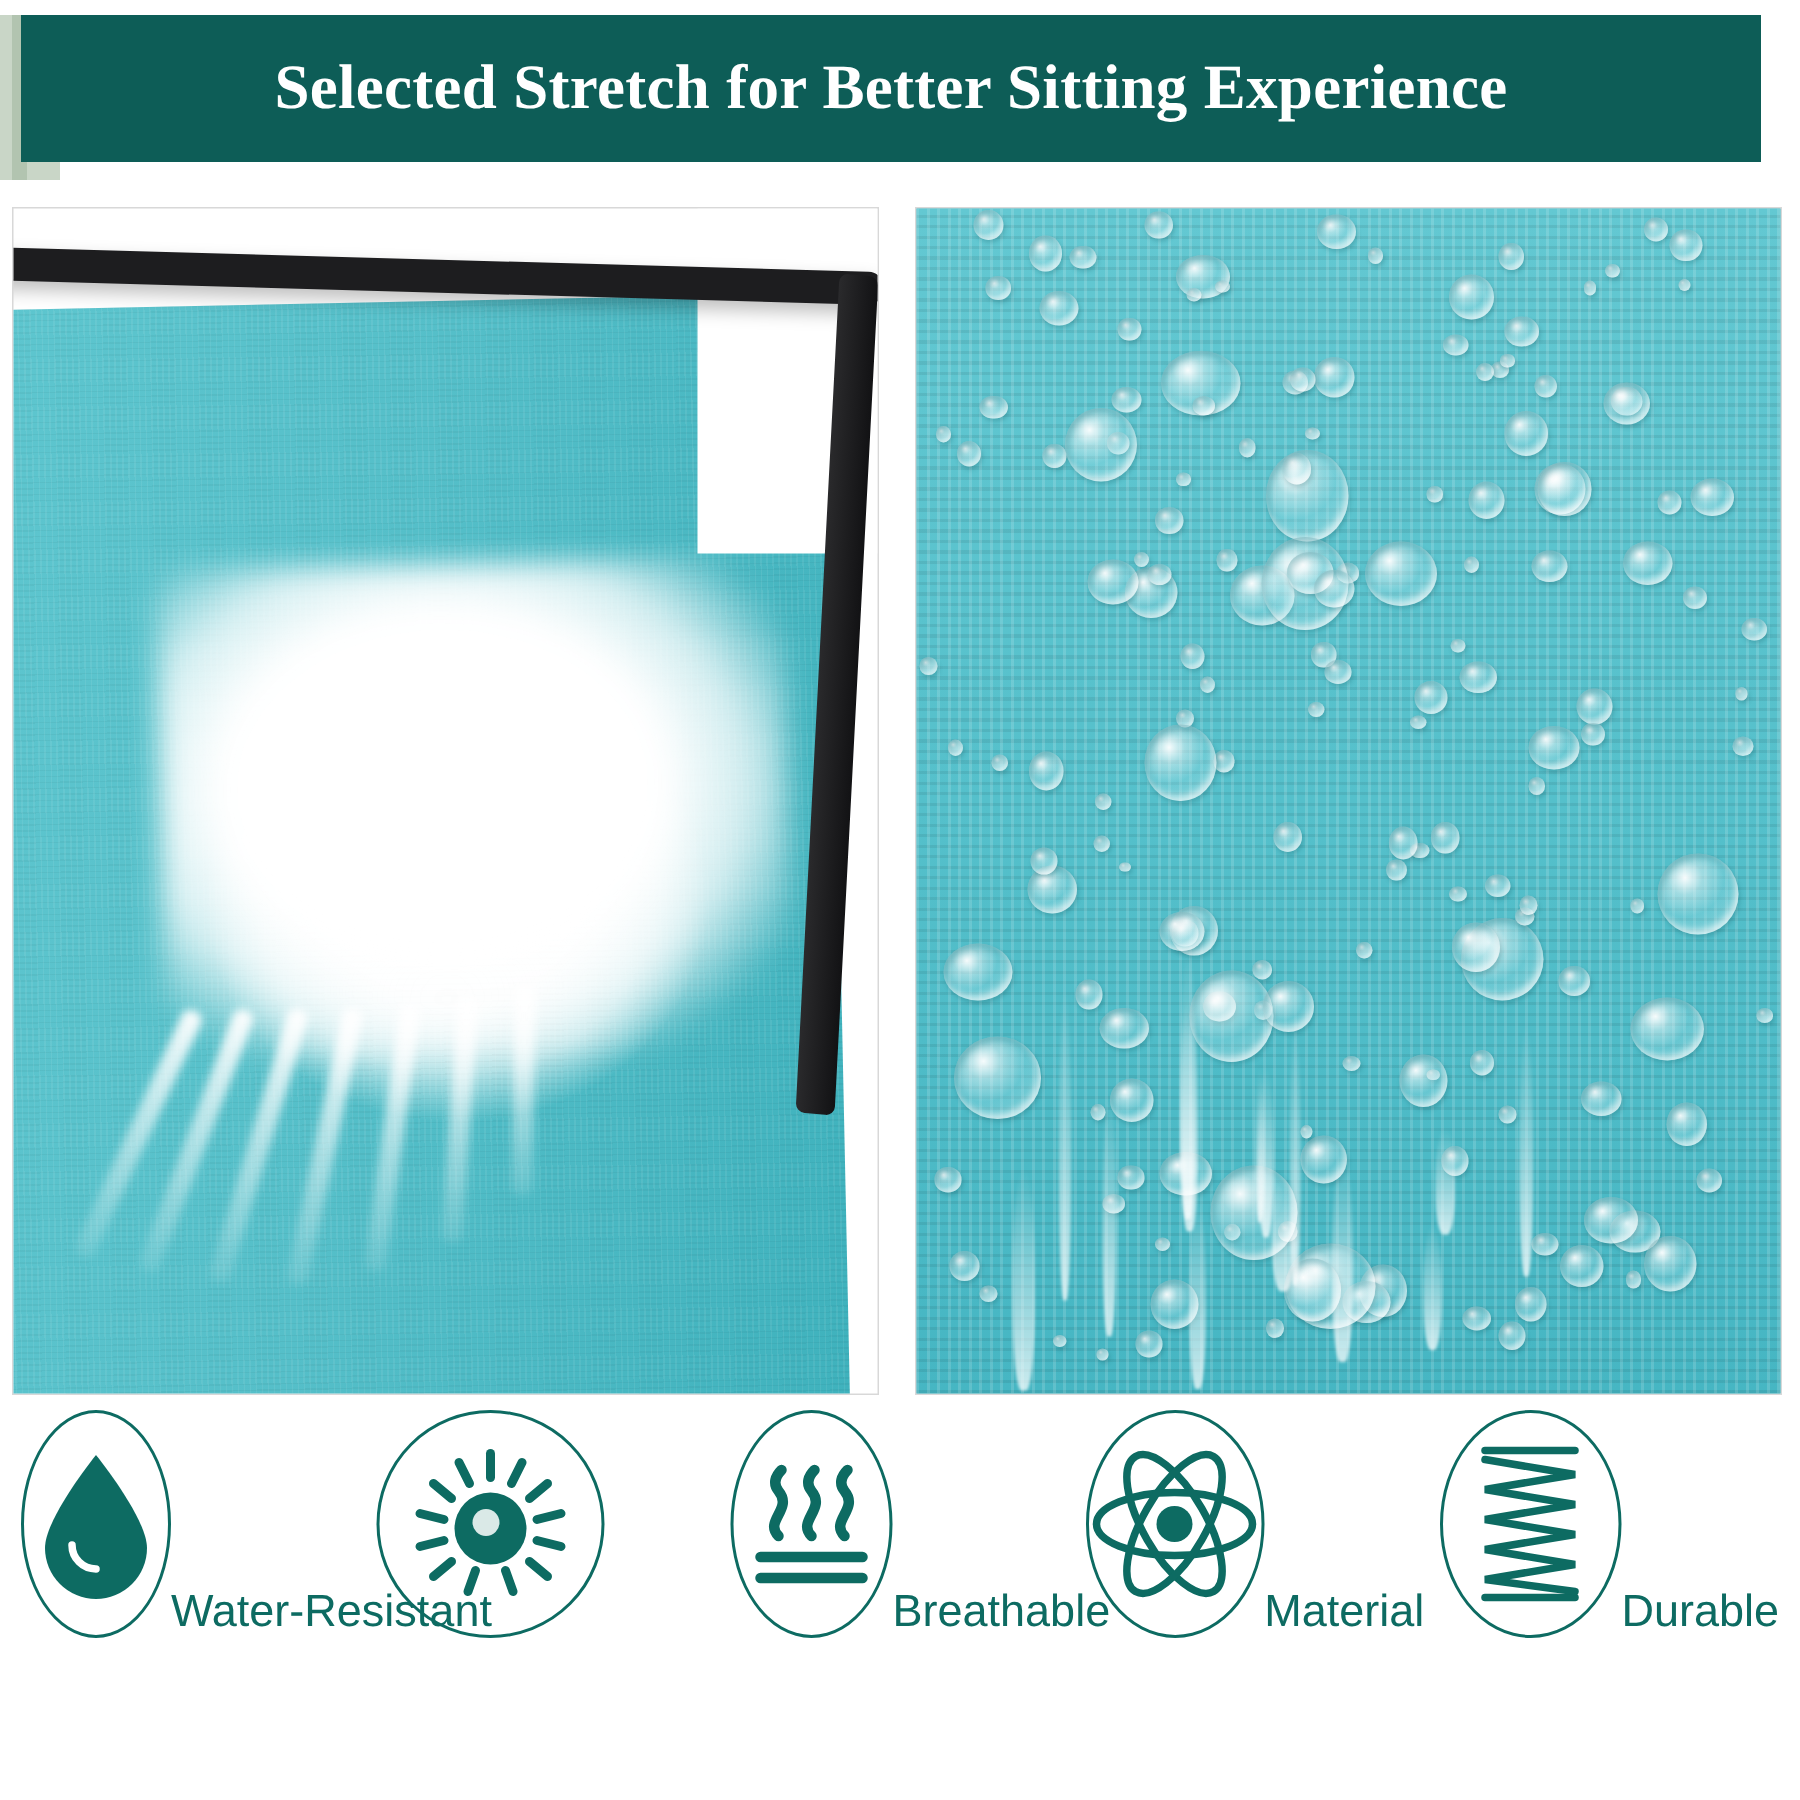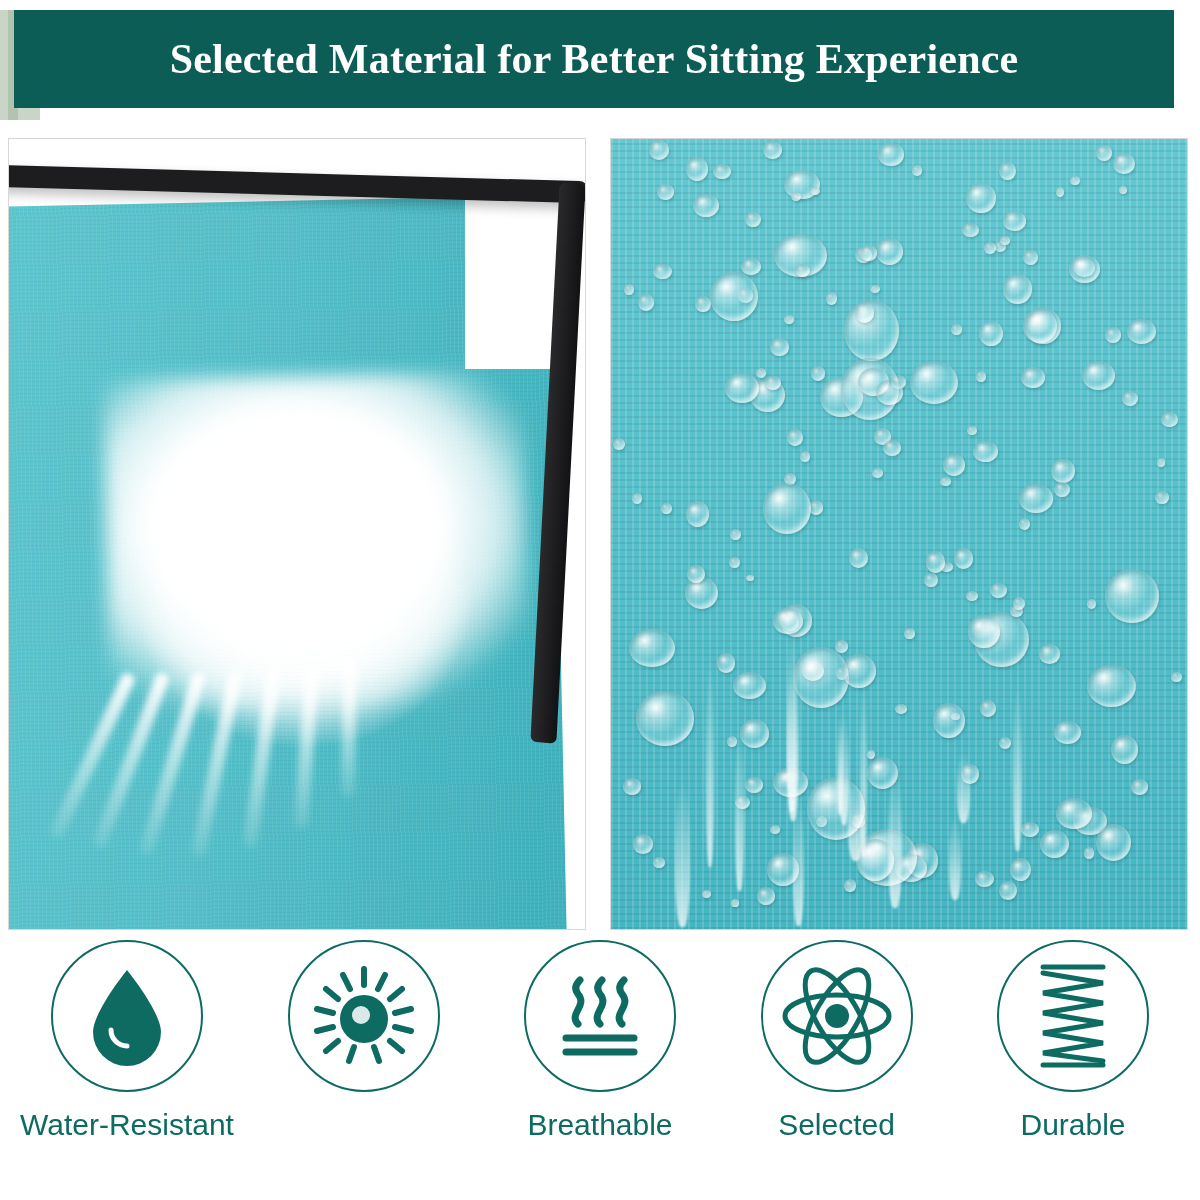--- a/index.html
+++ b/index.html
@@ -187,22 +187,22 @@
     height: 250px;
     display: flex;
     align-items: flex-start;
     justify-content: space-between;
     padding: 0 14px;
     box-sizing: border-box;
   }
   .feature {
     width: 226px;
     display: flex;
-    flex-direction: column;
-    align-items: center;
+    flex-direction: row;
+    align-items: flex-end;
   }
   .feature-circle {
     width: 152px;
     height: 152px;
     border-radius: 50%;
     border: 2px solid #0d6b62;
     display: flex;
     align-items: center;
     justify-content: center;
     box-sizing: border-box;
@@ -214,21 +214,21 @@
     font-family: "Liberation Sans", sans-serif;
     white-space: nowrap;
   }
 </style>
 </head>
 <body>
 
 <div class="banner">
   <div class="banner-ribbon-left"></div>
   <div class="banner-main">
-    <div class="banner-title">Selected Material for Better Sitting Experience</div>
+    <div class="banner-title">Selected Stretch for Better Sitting Experience</div>
   </div>
 </div>
 
 <div class="photos">
 
   <div class="photo photo-left">
     <div class="fabric-sheet">
       <div class="fabric-texture"></div>
       <div class="cloud-blob"></div>
       <div class="ray" style="left:122px; top:470px; width:14px; height:180px; transform:rotate(26deg);"></div>
@@ -487,21 +487,21 @@
     <div class="feature-circle">
       <svg width="112" height="104" viewBox="0 0 112 104">
         <g fill="none" stroke="#0d6b62" stroke-width="5">
           <ellipse cx="56" cy="52" rx="52" ry="21"></ellipse>
           <ellipse cx="56" cy="52" rx="52" ry="21" transform="rotate(60 56 52)"></ellipse>
           <ellipse cx="56" cy="52" rx="52" ry="21" transform="rotate(120 56 52)"></ellipse>
         </g>
         <circle cx="56" cy="52" r="12" fill="#0d6b62"></circle>
       </svg>
     </div>
-    <div class="feature-label">Selected</div>
+    <div class="feature-label">Material</div>
   </div>
 
   <div class="feature">
     <div class="feature-circle">
       <svg width="104" height="110" viewBox="0 0 104 110">
         <g fill="none" stroke="#0d6b62" stroke-width="5" stroke-linecap="round">
           <line x1="22" y1="6" x2="82" y2="6"></line>
           <line x1="22" y1="104" x2="82" y2="104"></line>
           <path d="M22 12 L82 22 L22 32 L82 42 L22 52 L82 62 L22 72 L82 82 L22 92 L82 100"></path>
         </g>

